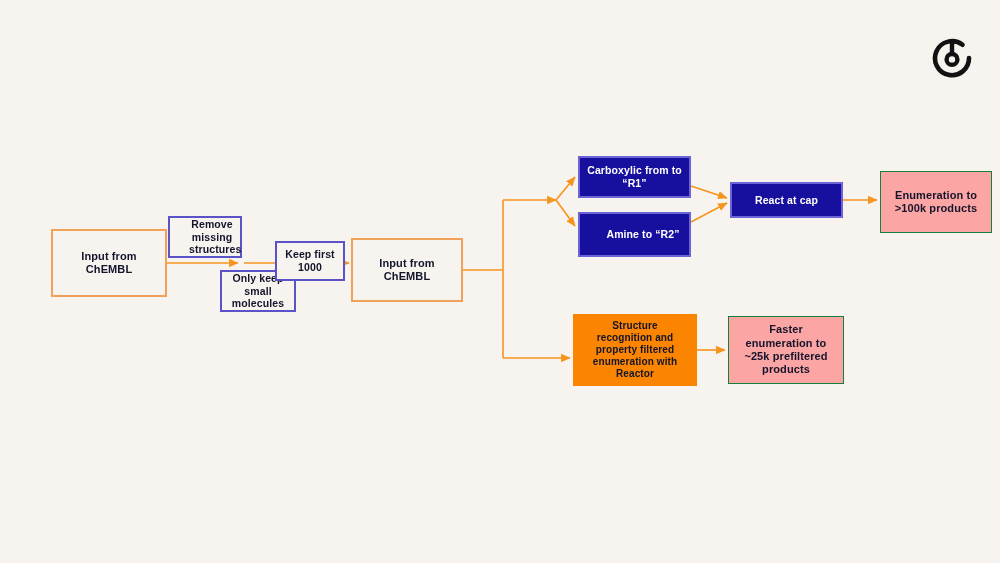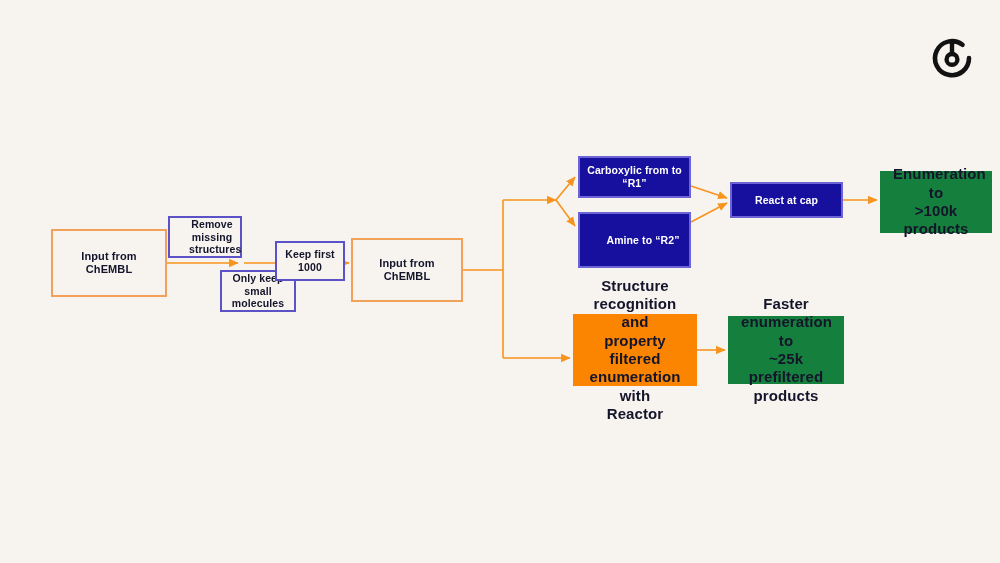--- a/index.html
+++ b/index.html
@@ -44,28 +44,28 @@
     background:#170F9E;
     border:2px solid #6C63D6;
     color:#FFFFFF;
     font-size:10.5px;
   }
   
   .n-orangefill{
     background:#FB8500;
     border:2px solid #FB8500;
     color:#14142B;
-    font-size:15px;
+    font-size:10px;
   }
   
   .n-olive{
-    background:#15803d;
-    border:8px solid #15803d;
+    background:#fca5a5;
+    border:1px solid #15803d;
     color:#14142B;
-    font-size:15px;
+    font-size:11px;
   }
 
   #logo{
     position:absolute;left:930px;top:36px;width:44px;height:44px;
   }
 </style>
 </head>
 <body>
 
 <div id="canvas">
@@ -131,21 +131,21 @@
   <div class="node n-orange" style="left:351px;top:238px;width:112px;height:64px;">
     <span>Input from
 ChEMBL</span>
   </div>
 
   <div class="node n-navy" style="left:578px;top:156px;width:113px;height:42px;">
     <span>Carboxylic from to
 “R1”</span>
   </div>
 
-  <div class="node n-navy" style="left:578px;top:212px;width:113px;height:56px;padding-left:22px;">
+  <div class="node n-navy" style="left:578px;top:212px;width:113px;height:45px;padding-left:22px;">
     <span>Amine to “R2”</span>
   </div>
 
   <div class="node n-navy" style="left:730px;top:182px;width:113px;height:36px;">
     <span>React at cap</span>
   </div>
 
   <div class="node n-olive" style="left:880px;top:171px;width:112px;height:62px;">
     <span>Enumeration to
 &gt;100k products</span>

